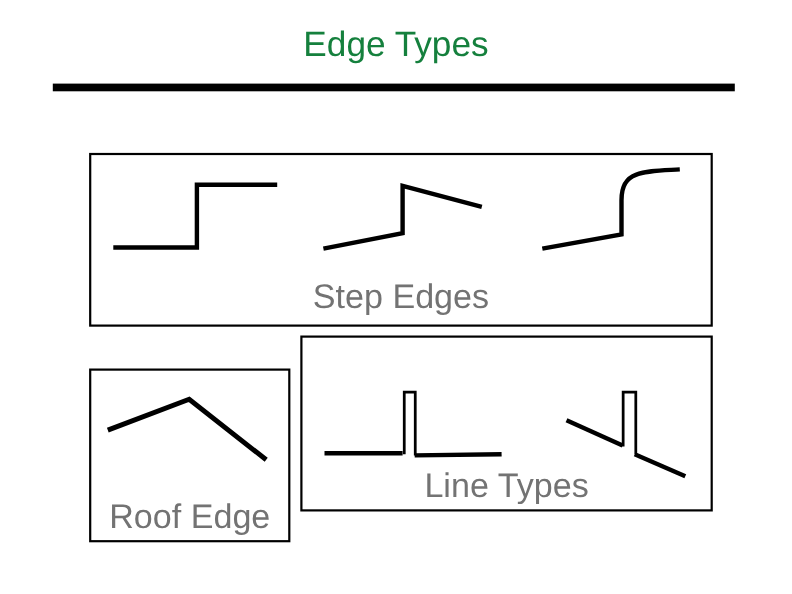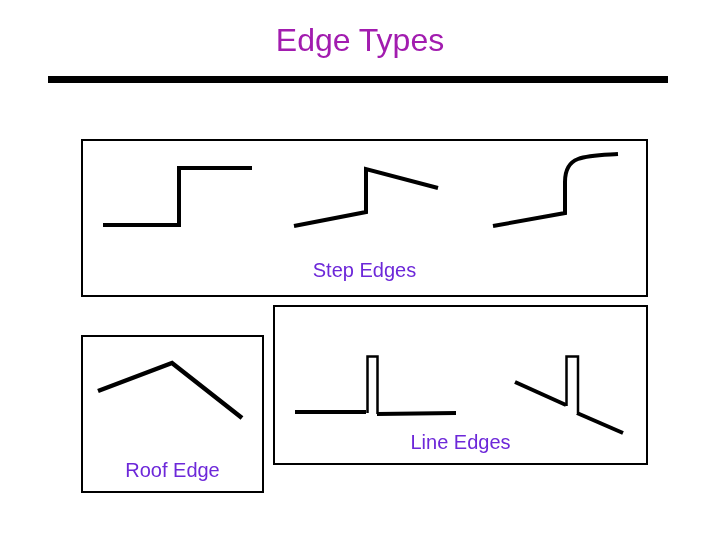--- a/index.html
+++ b/index.html
@@ -18,21 +18,21 @@
   }
   .slide-title {
     position: absolute;
     top: 22px;
     left: 0;
     width: 720px;
     text-align: center;
     font-size: 32px;
     line-height: 36px;
     font-weight: 400;
-    color: #a21caf;
+    color: #15803d;
     letter-spacing: 0px;
   }
   .title-rule {
     position: absolute;
     left: 48px;
     top: 76px;
     width: 620px;
     height: 7px;
     background: #000000;
   }
@@ -59,24 +59,24 @@
     left: 273px;
     top: 305px;
     width: 375px;
     height: 160px;
   }
   .panel-label {
     position: absolute;
     left: 0;
     width: 100%;
     text-align: center;
-    font-size: 20px;
+    font-size: 31px;
     line-height: 26px;
     font-weight: 400;
-    color: #6d28d9;
+    color: #737373;
   }
   .label-step { bottom: 12px; }
   .label-roof { bottom: 8px; }
   .label-line { bottom: 8px; }
   .drawing-layer {
     position: absolute;
     left: 0;
     top: 0;
     width: 720px;
     height: 540px;
@@ -94,21 +94,21 @@
 
   <div class="panel panel-step-edges">
     <div class="panel-label label-step">Step Edges</div>
   </div>
 
   <div class="panel panel-roof-edge">
     <div class="panel-label label-roof">Roof Edge</div>
   </div>
 
   <div class="panel panel-line-edges">
-    <div class="panel-label label-line">Line Edges</div>
+    <div class="panel-label label-line">Line Types</div>
   </div>
 
   <svg class="drawing-layer" viewBox="0 0 720 540" xmlns="http://www.w3.org/2000/svg">
     <g fill="none" stroke="#000000" stroke-linecap="butt" stroke-linejoin="miter">
 
       <path stroke-width="4" d="M103 225 H179 V168 H252"></path>
 
       <path stroke-width="4" d="M294 226 L366 212 L366 169 L438 188"></path>
 
       <path stroke-width="4" d="M493 226 L565 213 L565 182 C565 168 570 162 578 159 C588 155 601 155 618 154"></path>

